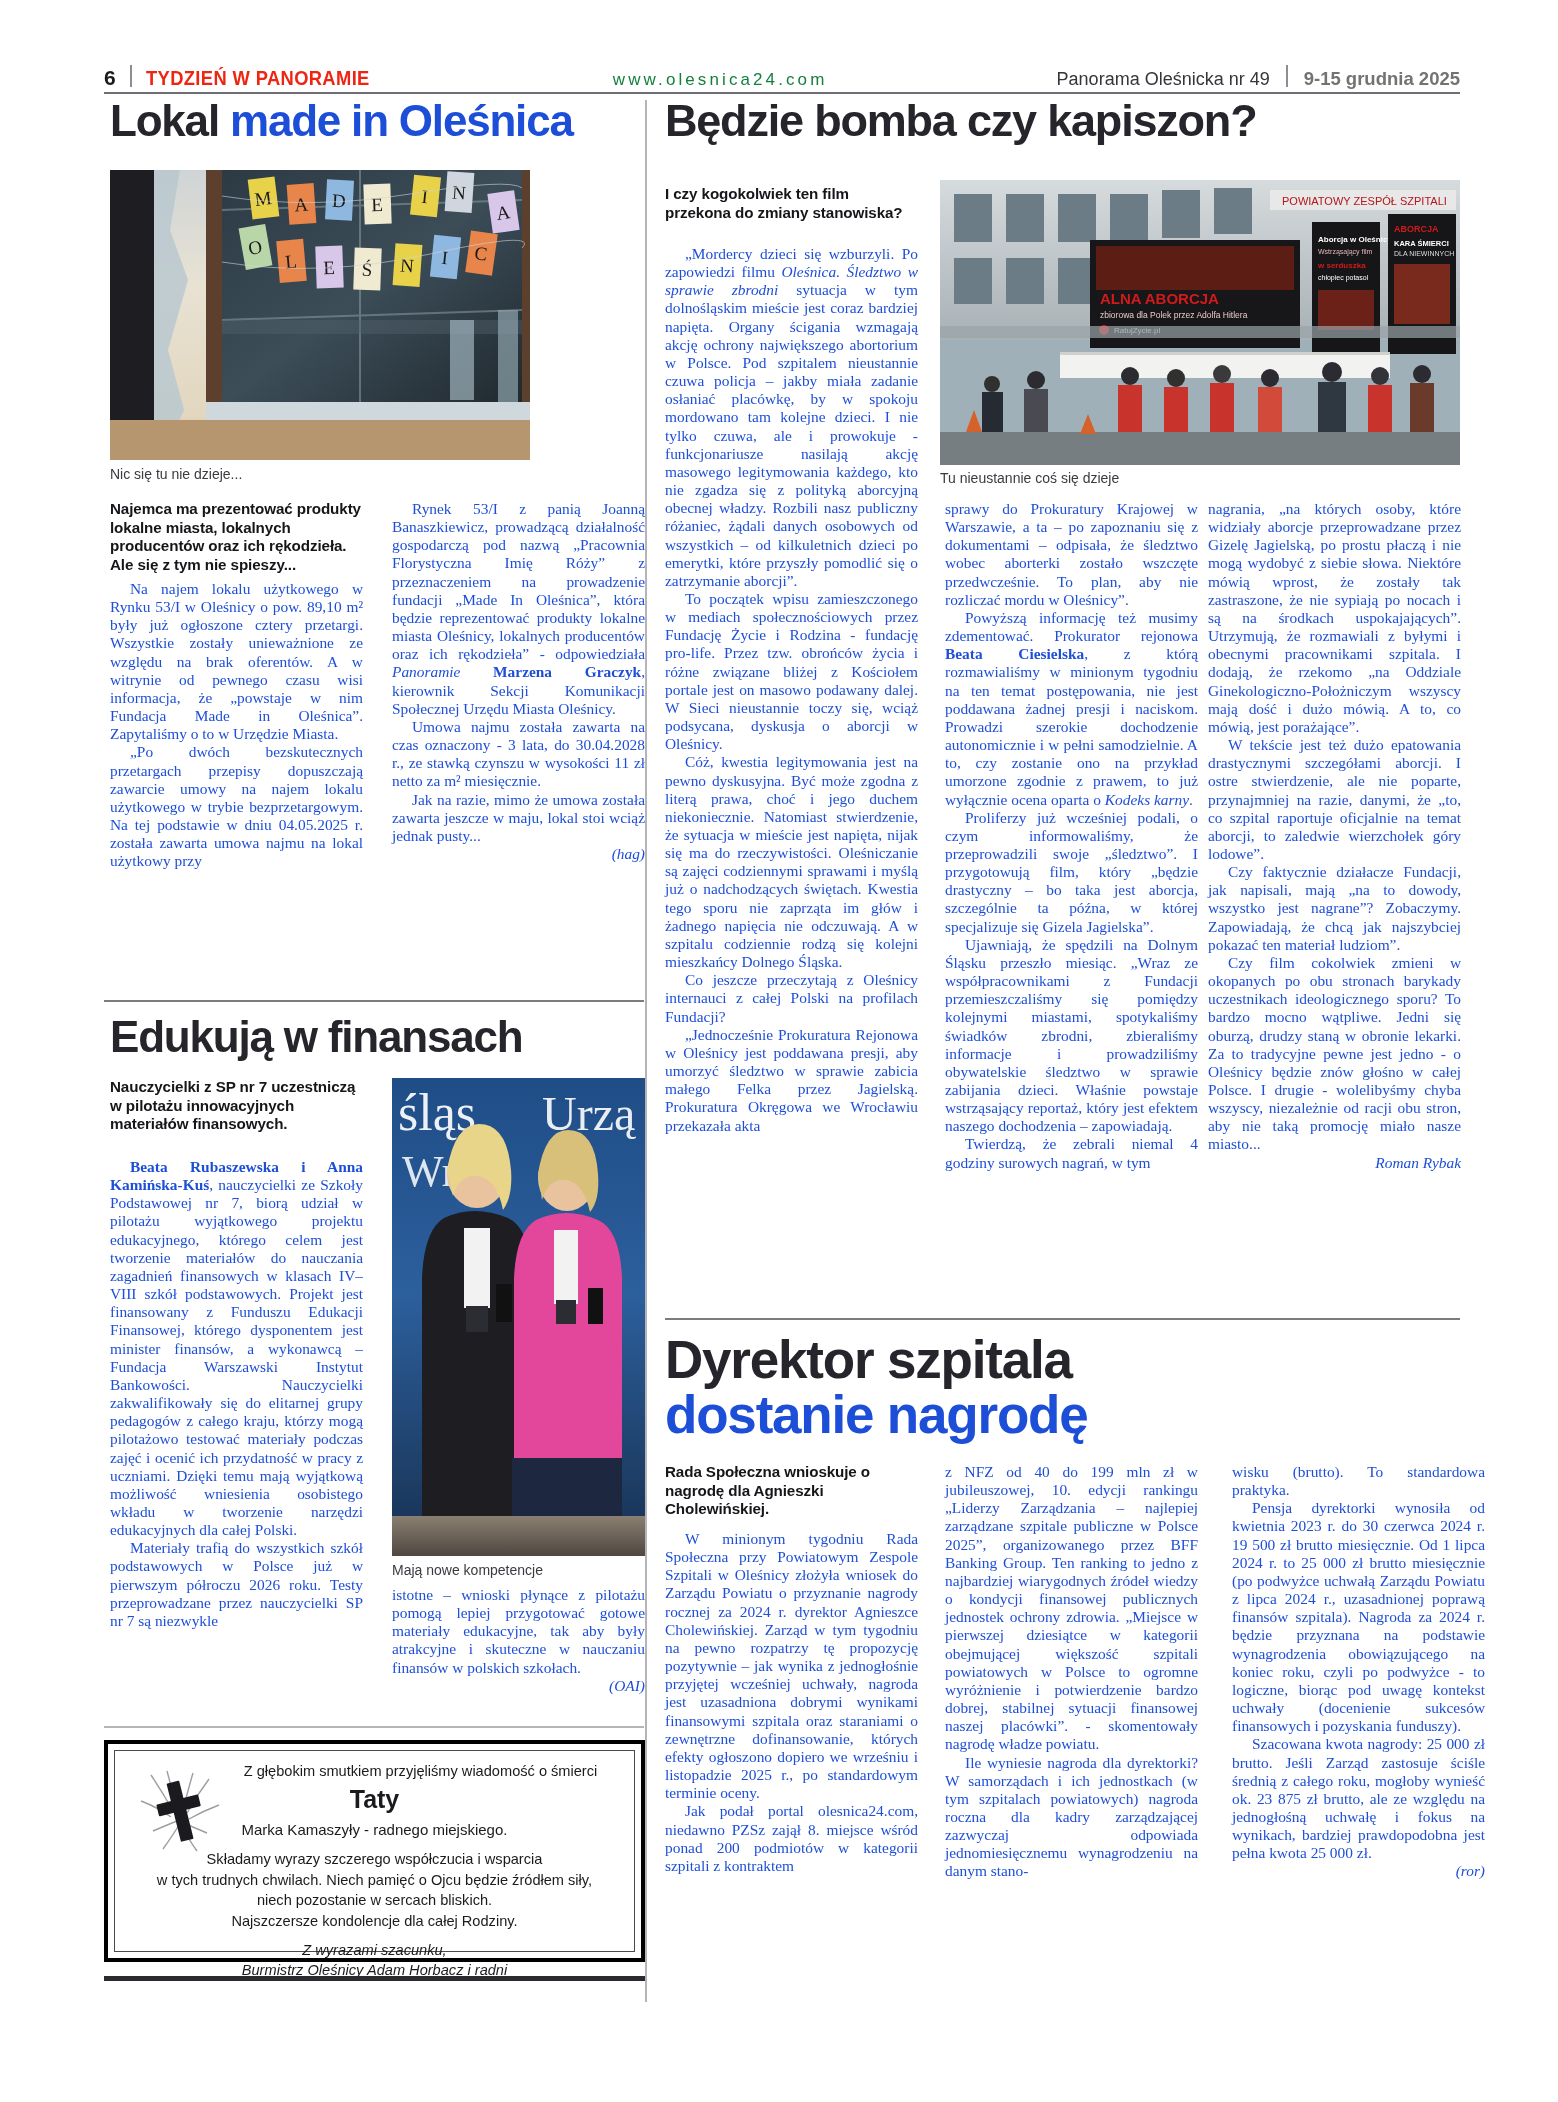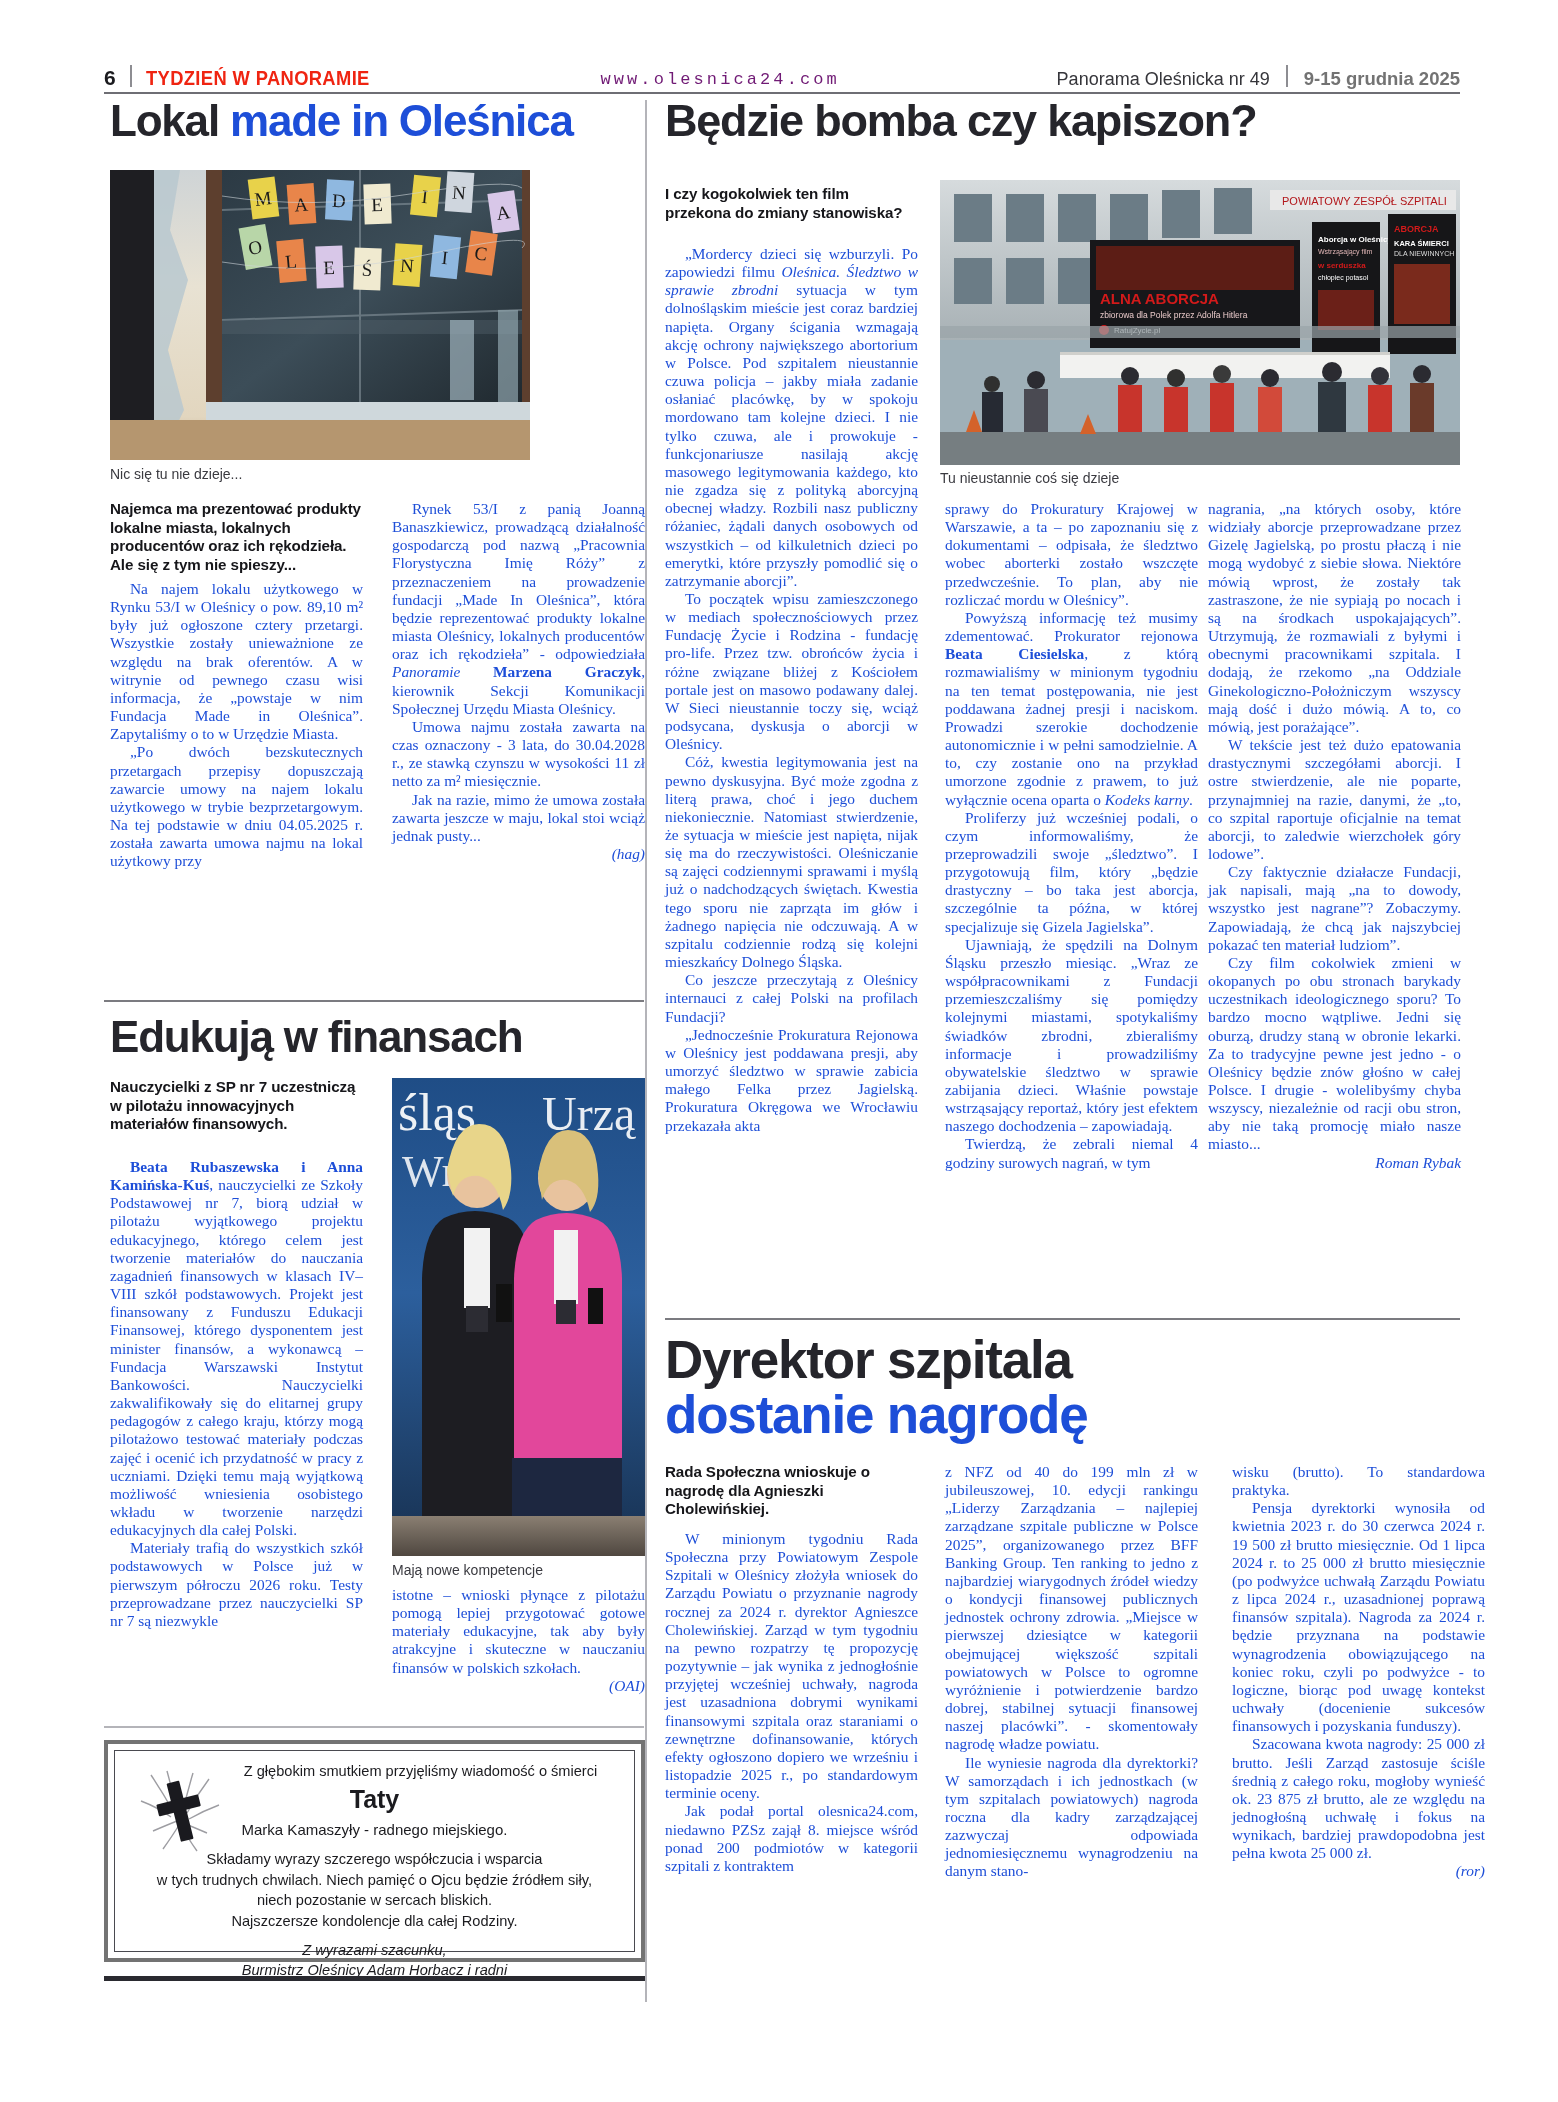--- a/index.html
+++ b/index.html
@@ -28,22 +28,22 @@
   }
   .mh-sep{
     width:2px; height:22px; background:#8d8d92; margin:0 14px 1px 0;
   }
   .mh-section{
     font-weight:bold; font-size:19.5px; color:#ef2411; letter-spacing:.4px;
     line-height:1; transform:scaleX(.94); transform-origin:left bottom;
   }
   .mh-spacer{flex:1;}
   .mh-url{
-    font-size:17px; color:#701a75; letter-spacing:3.1px; line-height:1;
-    font-family:Liberation Mono, monospace; font-weight:400;
+    font-size:17px; color:#15803d; letter-spacing:3.1px; line-height:1;
+    font-family:Liberation Sans, sans-serif; font-weight:400;
   }
   .mh-issue{
     font-size:18px; color:#35353a; line-height:1; margin-left:0;
     font-family:"Liberation Sans", sans-serif;
   }
   .mh-sep2{ width:2px; height:22px; background:#8d8d92; margin:0 16px 1px 16px;}
   .mh-date{
     font-weight:bold; font-size:18.5px; color:#737373; line-height:1;
     font-family:"Liberation Sans", sans-serif;
   }
@@ -101,21 +101,21 @@
   
   .ph-window{background:linear-gradient(180deg,#cfd6da 0%,#e6e0d2 30%,#e9dfcb 60%,#c9b79d 100%);}
   
   .ph-protest{background:linear-gradient(180deg,#b9c4cc 0%,#9aa7b0 40%,#6e7880 70%,#4d555c 100%);}
   
   .ph-women{background:linear-gradient(180deg,#2f5d98 0%,#35639c 45%,#23406b 100%);}
 
   
   .obit-outer{
     position:absolute;
-    border:4px solid #737373;
+    border:4px solid #000000;
     background:#ffffff;
     box-sizing:border-box;
   }
   .obit-inner{
     position:absolute; left:6px; top:6px; right:6px; bottom:6px;
     border:1.5px solid #4a4a50;
     box-sizing:border-box;
     padding:10px 14px;
     font-family:"Liberation Sans", sans-serif;
     text-align:center;

